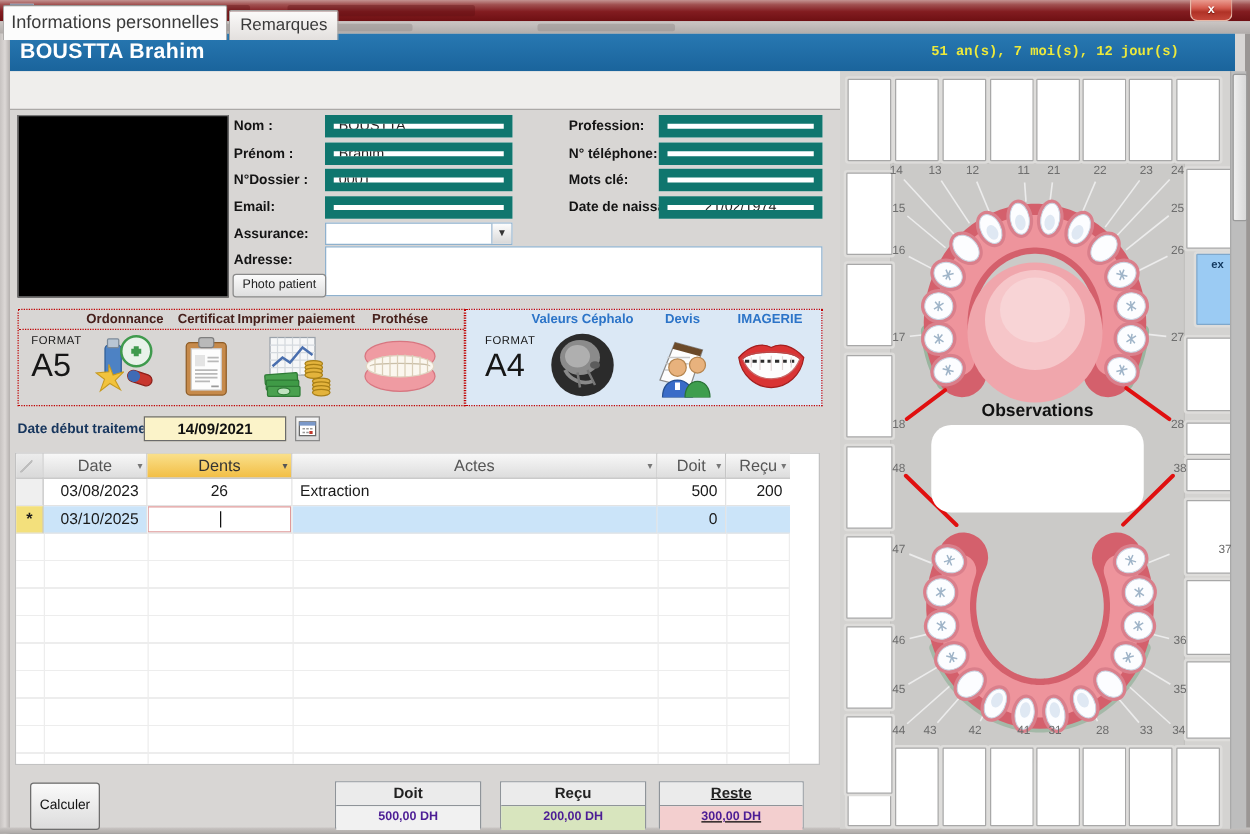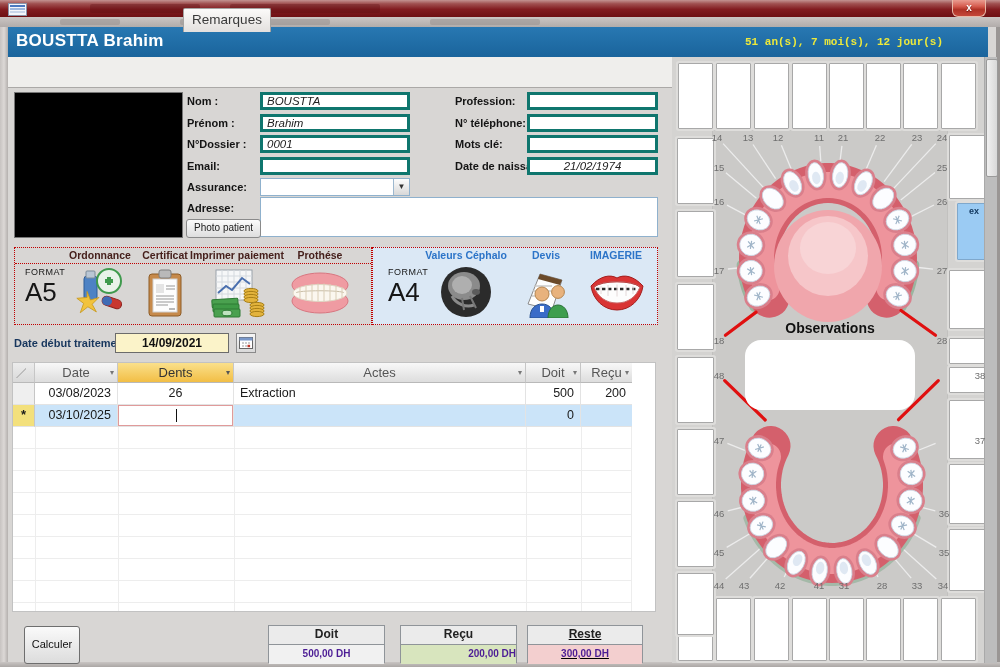--- a/index.html
+++ b/index.html
@@ -27,22 +27,22 @@
   
   #tabbar{left:8px;top:57px;width:664px;height:31px;background:#EFEEEC;border-bottom:1px solid #ABA9A7;box-sizing:border-box;}
   #tab-active{left:2px;top:4px;width:178px;height:27px;background:#FCFCFC;border:1px solid #979593;border-bottom:none;
     border-radius:2px 2px 0 0;font-size:14.5px;color:#3a3a3a;text-align:center;line-height:26px;z-index:2;cursor:pointer;}
   #tab-inactive{left:183px;top:8px;width:86px;height:23px;background:linear-gradient(#FBFAF9,#E3E0DE);
     border:1px solid #A5A3A1;border-bottom:none;border-radius:2px 2px 0 0;font-size:13.5px;color:#3a3a3a;
     text-align:center;line-height:22px;cursor:pointer;}
   
   #photo-box{left:14px;top:92px;width:169px;height:146px;background:#000;border:1px solid #777;box-sizing:border-box;}
   .lbl{position:absolute;font-size:11px;font-weight:bold;color:#141414;}
-  .fld{position:absolute;height:18px;background:#fff;border:3px solid #0f766e;font-size:11.5px;color:#222;
-    padding:1px 4px;box-sizing:border-box;font-family:"Liberation Sans",sans-serif;outline:none;font-style:italic;}
+  .fld{position:absolute;height:18px;background:#fff;border:7px solid #0f766e;font-size:11.5px;color:#222;
+    padding:1px 4px;box-sizing:border-box;font-family:"Liberation Sans",sans-serif;outline:none;}
   #assurance-wrap{left:260px;top:178px;width:150px;height:18px;background:#fff;border:1px solid #8FB1CD;box-sizing:border-box;}
   #assurance-arrow{right:0;top:0;width:15px;height:16px;background:linear-gradient(#fdfdfd,#d8d8d8);
     border-left:1px solid #9db8cf;text-align:center;font-size:8px;line-height:16px;color:#333;cursor:pointer;}
   #adresse-box{left:260px;top:197px;width:398px;height:40px;background:#fff;border:1px solid #8FB1CD;box-sizing:border-box;}
   #photo-btn{left:186px;top:219px;width:73px;height:17px;background:linear-gradient(#fbfbfb,#dedede);
     border:1px solid #8a8a8a;border-radius:3px;font-size:10px;color:#222;text-align:center;line-height:15px;cursor:pointer;}
   
   #tool-left{left:14px;top:247px;width:358px;height:78px;border:1px dotted #C00000;box-sizing:border-box;}
   #tool-right{left:372px;top:247px;width:286px;height:78px;background:#DBE8F5;border:1px dotted #C00000;box-sizing:border-box;}
   #tool-left .hdr{position:absolute;left:0;top:0;width:100%;height:16px;border-bottom:1px dotted #C00000;box-sizing:border-box;}
@@ -122,20 +122,21 @@
 
   <div class="abs" id="bluebar">
     <div class="abs" id="patient-name">BOUSTTA Brahim</div>
     <div class="abs" id="age-text">51 an(s), 7 moi(s), 12 jour(s)</div>
   </div>
   <div class="abs" id="left-edge"></div>
   <div class="abs" id="right-edge"></div>
   <div class="abs" id="bottom-edge"></div>
 
   <div class="abs" id="tabbar"></div>
+  <div class="abs" id="tab-active">Informations personnelles</div>
   <div class="abs" id="tab-inactive">Remarques</div>
 
   <div class="abs" id="photo-box"></div>
 
   <div class="lbl" style="left:187px;top:95px;">Nom :</div>
   <input class="fld" style="left: 260px; top: 92px; width: 150px;" value="BOUSTTA">
   <div class="lbl" style="left:187px;top:117px;">Prénom :</div>
   <input class="fld" style="left: 260px; top: 114px; width: 150px;" value="Brahim">
   <div class="lbl" style="left:187px;top:138px;">N°Dossier :</div>
   <input class="fld" style="left: 260px; top: 135px; width: 150px;" value="0001">
@@ -315,21 +316,21 @@
       </div>
   </div>
 
   <div class="abs" id="calc-btn">Calculer</div>
   <div class="total-box" style="left:268px;">
     <div class="total-label">Doit</div>
     <div class="total-value" id="tv0" style="background: rgb(241, 241, 241);">500,00 DH</div>
   </div>
   <div class="total-box" style="left:400px;">
     <div class="total-label">Reçu</div>
-    <div class="total-value" id="tv1" style="background: rgb(216, 229, 190); text-align: right;">200,00 DH</div>
+    <div class="total-value" id="tv1" style="background: rgb(216, 229, 190);">200,00 DH</div>
   </div>
   <div class="total-box" style="left:527px;width:116px;text-decoration:underline;">
     <div class="total-label">Reste</div>
     <div class="total-value" id="tv2" style="background: rgb(243, 207, 207);">300,00 DH</div>
   </div>
 
   <div class="abs" id="panel">
     <div class="abs" id="chart-bg"></div>
     <svg class="abs" id="jaws" viewBox="0 0 236 470">
         <line x1="11.1" y1="13.6" x2="52.4" y2="58.6" stroke="#ececec" stroke-width="1.3"></line>
@@ -554,21 +555,21 @@
       <div class="tnum" style="left: 270px; top: 80px;">24</div>
       <div class="tnum" style="left: 47px; top: 110px;">15</div>
       <div class="tnum" style="left: 270px; top: 110px;">25</div>
       <div class="tnum" style="left: 47px; top: 144px;">16</div>
       <div class="tnum" style="left: 270px; top: 144px;">26</div>
       <div class="tnum" style="left: 47px; top: 213px;">17</div>
       <div class="tnum" style="left: 270px; top: 213px;">27</div>
       <div class="tnum" style="left: 47px; top: 283px;">18</div>
       <div class="tnum" style="left: 270px; top: 283px;">28</div>
       <div class="tnum" style="left: 47px; top: 318px;">48</div>
-      <div class="tnum" style="left: 272px; top: 318px; margin-left: 36px;">38</div>
+      <div class="tnum" style="left: 272px; top: 318px;">38</div>
       <div class="tnum" style="left: 47px; top: 383px;">47</div>
       <div class="tnum" style="left: 272px; top: 383px; margin-left: 36px;">37</div>
       <div class="tnum" style="left: 47px; top: 456px;">46</div>
       <div class="tnum" style="left: 272px; top: 456px;">36</div>
       <div class="tnum" style="left: 47px; top: 495px;">45</div>
       <div class="tnum" style="left: 272px; top: 495px;">35</div>
       <div class="tnum" style="left: 47px; top: 528px;">44</div>
       <div class="tnum" style="left: 72px; top: 528px;">43</div>
       <div class="tnum" style="left: 108px; top: 528px;">42</div>
       <div class="tnum" style="left: 147px; top: 528px;">41</div>

